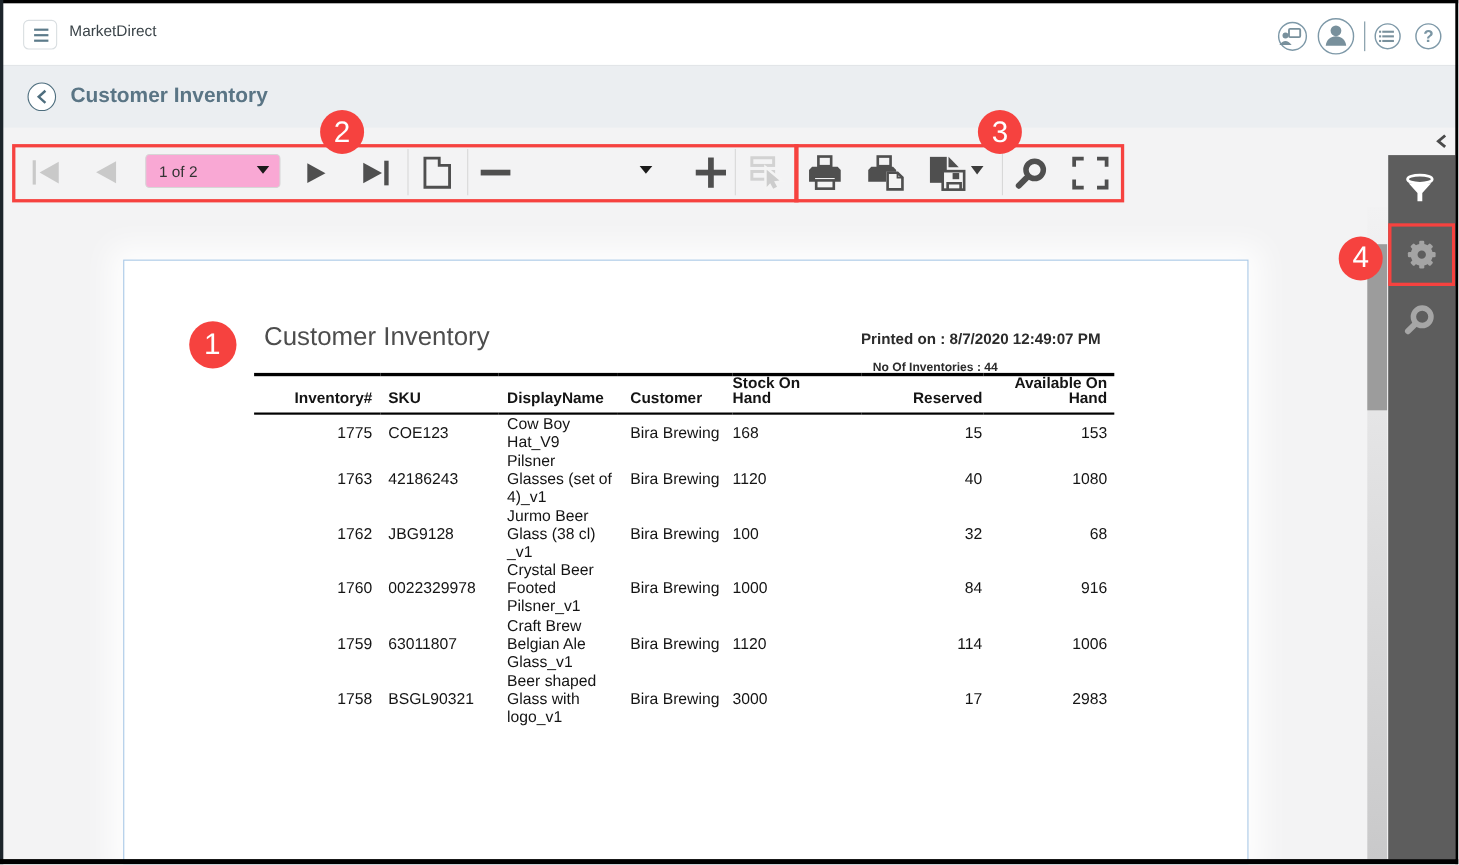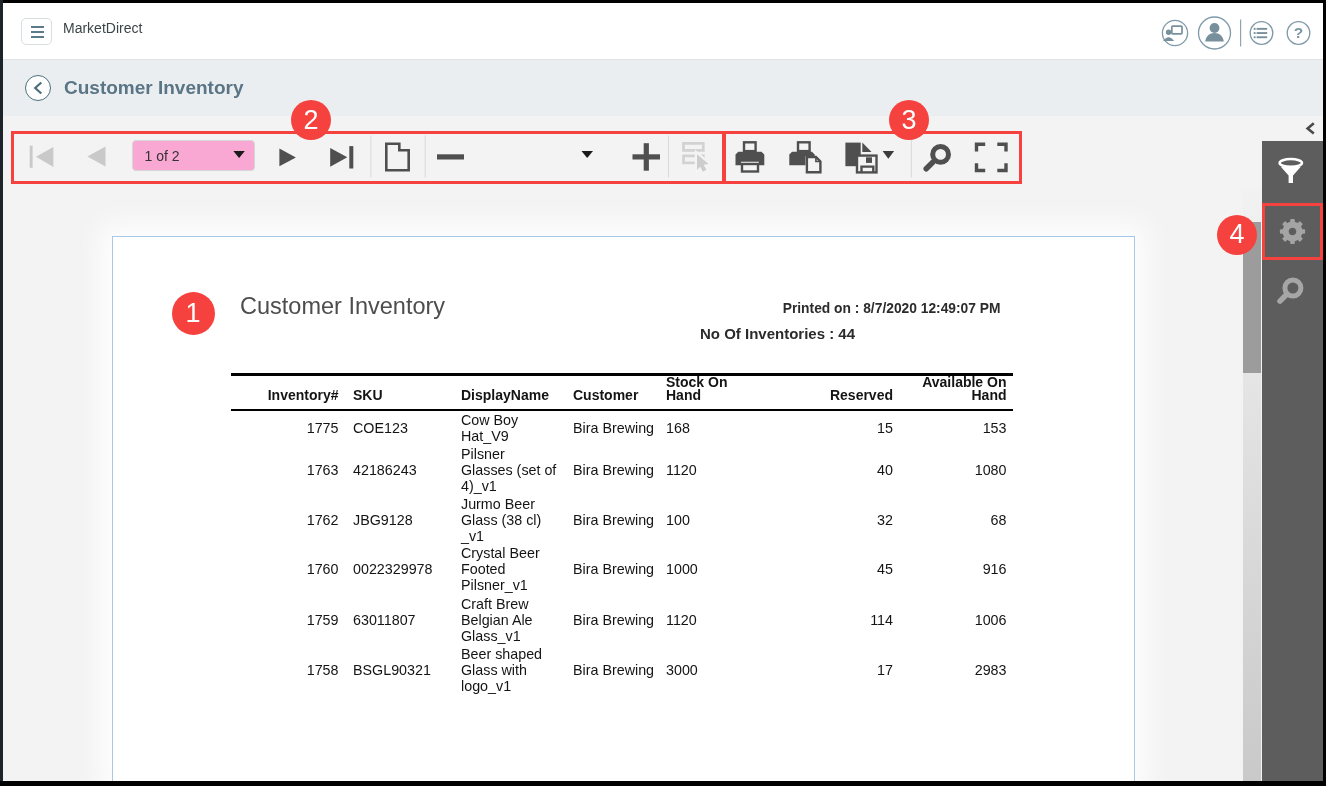--- a/index.html
+++ b/index.html
@@ -28,23 +28,23 @@
   <div class="a" style="left:30.5px;top:36.1px;width:13.5px;height:2.2px;background:#5c7b8a"></div>
   <div class="a" style="left:63px;top:17px;font-size:14px;line-height:22px;color:#3b4449">MarketDirect</div>
 
   <div class="a" style="left:0;top:60px;width:1326px;height:56px;background:#ebeef1"></div>
   <div class="a" style="left:25px;top:75px;width:26px;height:26px;border:1.5px solid #4e6e7e;border-radius:50%;background:#fff"></div>
   <div class="a" style="left:64px;top:76px;font-size:19px;font-weight:bold;line-height:24px;color:#5a7585">Customer Inventory</div>
 
   <div class="a" style="left:112px;top:236px;width:1023px;height:550px;background:#fff;border:1px solid #a9c8e6;box-shadow:0 0 26px 12px rgba(255,255,255,.9)"></div>
   <div class="a" style="left:240px;top:291.5px;font-size:23.5px;line-height:28px;color:#4d4d4d">Customer Inventory</div>
   <div class="a" style="left:700px;top:302.3px;width:300.5px;text-align:right;font-size:13.8px;font-weight:bold;line-height:14px;color:#2b2b2b">Printed on : 8/7/2020 12:49:07 PM</div>
-  <div class="a" style="left:700px;top:326.8px;width:300.5px;text-align:left;font-size:15px;font-weight:bold;line-height:14px;color:#2b2b2b">No Of Inventories : 44</div>
-
-  <table class="a" style="left:231px;top:373px;width:782px;border-top:3px solid #000">
+  <div class="a" style="left:700px;top:326.8px;width:300.5px;text-align:center;font-size:11px;font-weight:bold;line-height:14px;color:#2b2b2b">No Of Inventories : 44</div>
+
+  <table class="a" style="left:231px;top:339px;width:782px;border-top:3px solid #000">
     <colgroup>
         <col style="width:115px">
         <col style="width:107px">
         <col style="width:108px">
         <col style="width:105px">
         <col style="width:117px">
         <col style="width:111px">
         <col style="width:119px">
       </colgroup>
     <tbody>
@@ -83,21 +83,21 @@
           <td class="c5">100</td>
           <td class="c6">32</td>
           <td class="c7">68</td>
         </tr>
     <tr style="height:49.6px">
           <td class="c1">1760</td>
           <td class="c2">0022329978</td>
           <td class="c3">Crystal Beer<br>Footed<br>Pilsner_v1</td>
           <td class="c4">Bira Brewing</td>
           <td class="c5">1000</td>
-          <td class="c6">45</td>
+          <td class="c6">84</td>
           <td class="c7">916</td>
         </tr>
     <tr style="height:51.7px">
           <td class="c1">1759</td>
           <td class="c2">63011807</td>
           <td class="c3">Craft Brew<br>Belgian Ale<br>Glass_v1</td>
           <td class="c4">Bira Brewing</td>
           <td class="c5">1120</td>
           <td class="c6">114</td>
           <td class="c7">1006</td>

